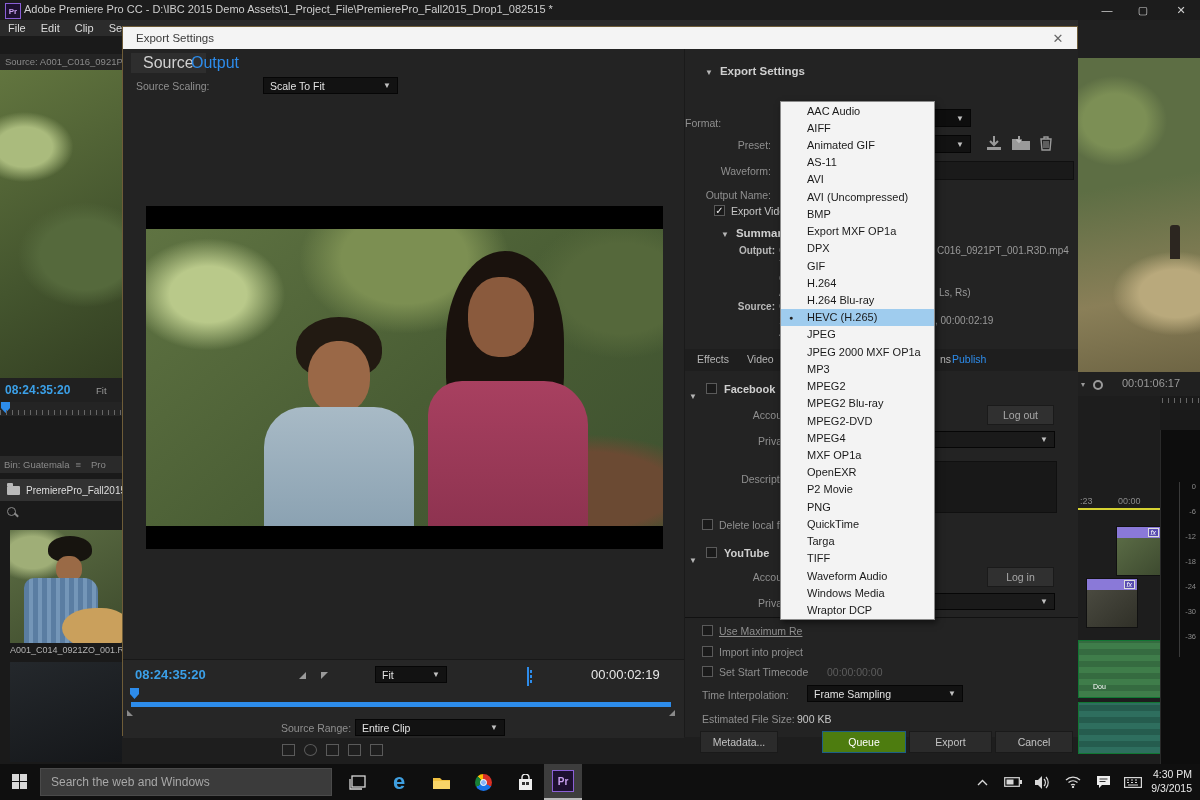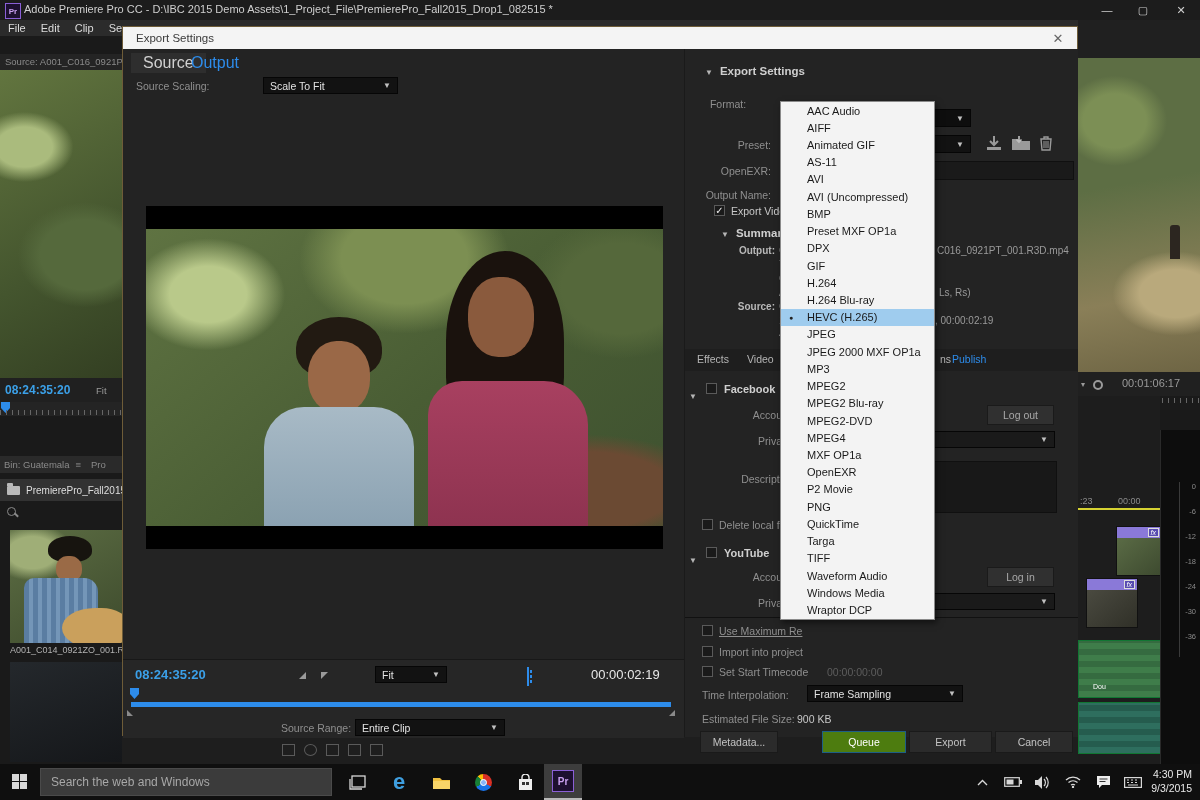--- a/index.html
+++ b/index.html
@@ -269,21 +269,21 @@
       <span class="abs lbl" style="left:158px;top:62px;">Source Range:</span>
       <div class="abs dd" style="left:232px;top:59px;width:150px;height:17px;">
         <span>Entire Clip</span>
           <span class="car">▼</span>
       </div>
     </div>
 
     <div class="abs" style="left:561px;top:22px;width:393px;height:688px;background:#232323;border-left:1px solid #1a1a1a;">
       <span class="abs hdr" style="left:20px;top:16px;"><span class="tri">▼</span><span>Export Settings</span></span>
 
-      <div class="abs lbl" style="left:0px;top:49px;width:86px;text-align:center;">Format:</div>
+      <div class="abs lbl" style="left:0px;top:68px;width:86px;text-align:left;">Format:</div>
       <div class="abs dd" style="left:95px;top:60px;width:191px;height:18px;background:#0e0e0e;">
         <span>HEVC (H.265)</span>
           <span class="car">▼</span>
       </div>
 
       <div class="abs lbl" style="left:0px;top:90px;width:86px;text-align:right;">Preset:</div>
       <div class="abs dd" style="left:95px;top:86px;width:191px;height:18px;">
         <span></span>
           <span class="car">▼</span>
       </div>
@@ -293,21 +293,21 @@
         </svg>
       <svg class="ico abs" style="left:326px;top:86px;" width="20" height="16" viewBox="0 0 20 16">
           <path d="M1 4h6l2 2h10v9H1z" fill="#9a9a9a"></path>
           <path d="M8 1v6M5.5 4.5L8 7l2.5-2.5" stroke="#bdbdbd" stroke-width="1.6" fill="none"></path>
         </svg>
       <svg class="ico abs" style="left:354px;top:86px;" width="14" height="16" viewBox="0 0 14 16">
           <path d="M2 4h10l-1 11H3zM5 4V2h4v2" stroke="#9a9a9a" stroke-width="1.4" fill="none"></path>
           <path d="M5 6v7M7 6v7M9 6v7" stroke="#9a9a9a" stroke-width="1"></path>
         </svg>
 
-      <div class="abs lbl" style="left:0px;top:116px;width:86px;text-align:right;">OpenEXR:</div>
+      <div class="abs lbl" style="left:0px;top:116px;width:86px;text-align:right;">Waveform:</div>
       <div class="abs" style="left:95px;top:112px;width:292px;height:17px;background:#1a1a1a;border:1px solid #101010;"></div>
 
       <div class="abs lbl" style="left:0px;top:140px;width:86px;text-align:right;">Output Name:</div>
 
       <span class="abs cb" style="left:29px;top:156px;">✓</span>
       <span class="abs val" style="left:46px;top:156px;color:#c8c8c8;">Export Video</span>
 
       <span class="abs hdr" style="left:36px;top:178px;"><span class="tri">▼</span><span>Summary</span></span>
 
       <div class="abs sum" style="left:0;top:196px;width:90px;text-align:right;"><b>Output:</b></div>
@@ -398,21 +398,21 @@
       <div class="fmt-item">
         <span>AVI</span>
       </div>
       <div class="fmt-item">
         <span>AVI (Uncompressed)</span>
       </div>
       <div class="fmt-item">
         <span>BMP</span>
       </div>
       <div class="fmt-item">
-        <span>Preset MXF OP1a</span>
+        <span>Export MXF OP1a</span>
       </div>
       <div class="fmt-item">
         <span>DPX</span>
       </div>
       <div class="fmt-item">
         <span>GIF</span>
       </div>
       <div class="fmt-item">
         <span>H.264</span>
       </div>

